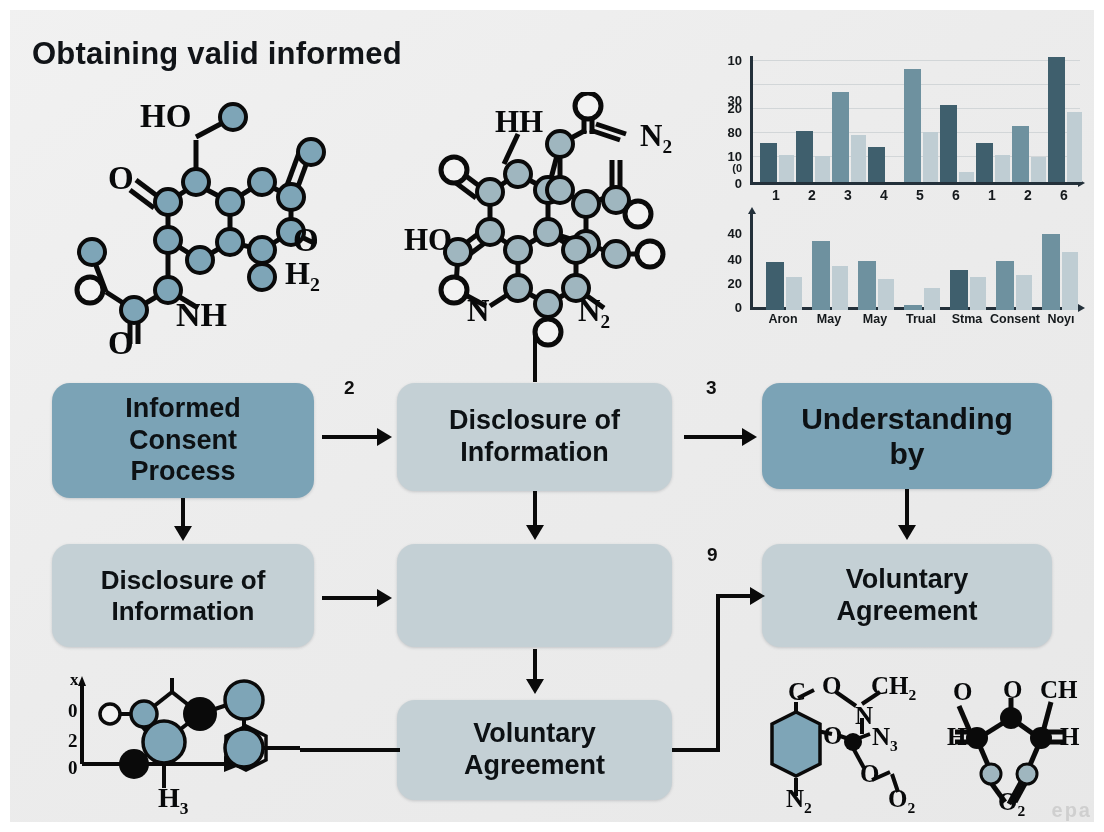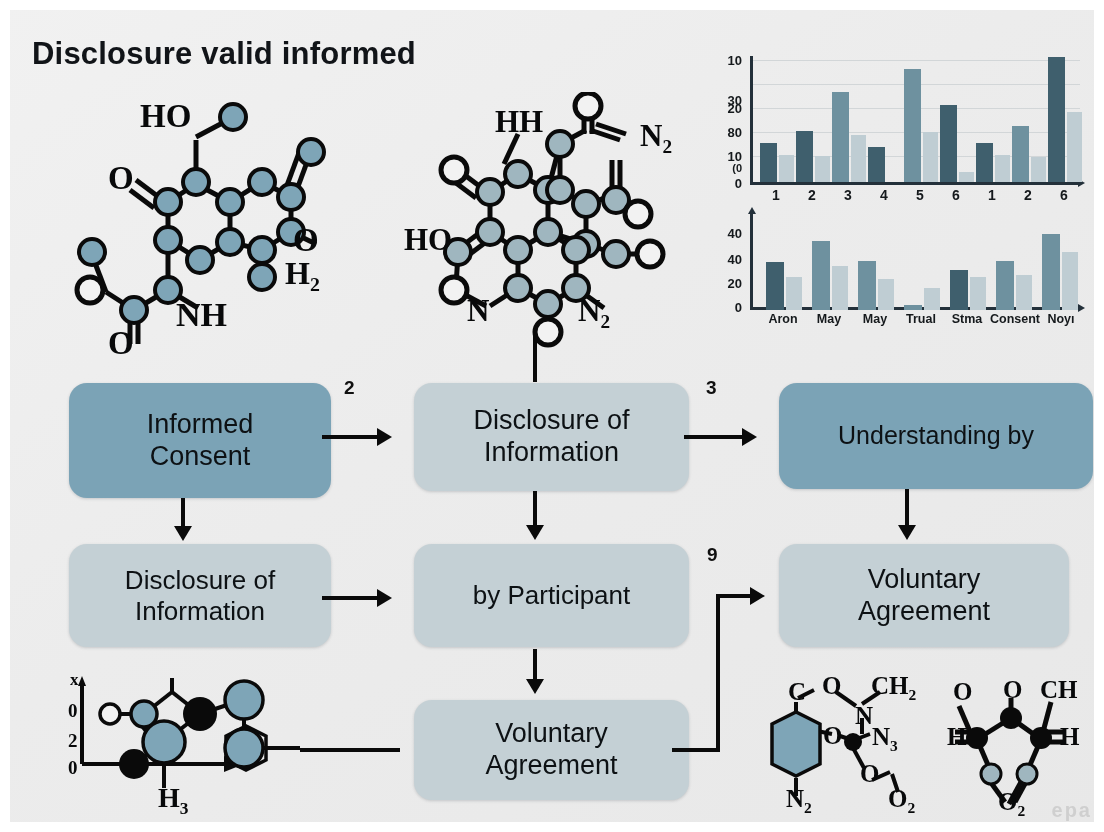--- a/index.html
+++ b/index.html
@@ -28,24 +28,23 @@
     font-family:"Liberation Sans", sans-serif;
   }
 
   
   .node{
     position:absolute;
     border-radius:18px;
     display:flex;align-items:center;justify-content:center;
     text-align:center;
     color:#0d1114;
-    font-weight:400;
+    font-weight:700;
     line-height:1.18;
     box-shadow:0 1px 3px rgba(60,70,78,.22);
-    margin-left:17px;
   }
   .node span{display:block;padding:0 10px;}
   .node.dark{background:#7ba3b6;}
   .node.light{background:#c4d0d5;}
 
   
   .hline{position:absolute;height:4px;background:#0a0a0a;}
   .vline{position:absolute;width:4px;background:#0a0a0a;}
   .arrow-r{
     position:absolute;width:0;height:0;
@@ -103,21 +102,21 @@
     position:absolute;right:12px;bottom:10px;
     font-size:20px;color:rgba(150,150,150,.30);font-weight:700;
     letter-spacing:2px;
   }
 </style>
 </head>
 <body>
 
 <div id="canvas"></div>
 
-<div id="title">Disclosure valid informed</div>
+<div id="title">Obtaining valid informed</div>
 
 <svg class="mol" style="left:48px;top:92px;" width="330" height="280" viewBox="0 0 330 280">
   <g stroke="#0a0a0a" stroke-width="5" fill="none">
     <line x1="148" y1="45" x2="182" y2="27"></line>
     <line x1="148" y1="48" x2="148" y2="88"></line>
     <line x1="148" y1="92" x2="182" y2="110"></line>
     <line x1="120" y1="110" x2="148" y2="92"></line>
     <line x1="120" y1="110" x2="120" y2="148"></line>
     <line x1="120" y1="148" x2="152" y2="168"></line>
     <line x1="152" y1="168" x2="182" y2="150"></line>
@@ -350,31 +349,32 @@
     <div class="xtick word" style="left:230px;top:108px;width:50px;">Stma</div>
     <div class="xtick word" style="left:274px;top:108px;width:58px;">Consent</div>
     <div class="xtick word" style="left:322px;top:108px;width:54px;">Noyı</div>
   </div>
 </div>
 
 <div class="node dark" style="left:52px;top:383px;width:262px;height:115px;font-size:27px;">
   <span>
     <span>Informed</span>
     <span>Consent</span>
+    <span>Process</span>
   </span>
 </div>
 
 <div class="node light" style="left:397px;top:383px;width:275px;height:108px;font-size:27px;">
   <span>
     <span>Disclosure of</span>
     <span>Information</span>
   </span>
 </div>
 
-<div class="node dark" style="left:762px;top:383px;width:314px;height:106px;font-size:25px;">
+<div class="node dark" style="left:762px;top:383px;width:290px;height:106px;font-size:30px;">
   <span>
     <span>Understanding by</span>
   </span>
 </div>
 
 <div class="hline" style="left:322px;top:435px;width:55px;"></div>
 <div class="arrow-r" style="left:377px;top:428px;"></div>
 <div class="edge-num" style="left:344px;top:377px;">2</div>
 
 <div class="hline" style="left:684px;top:435px;width:58px;"></div>
@@ -385,21 +385,20 @@
 
 <div class="node light" style="left:52px;top:544px;width:262px;height:103px;font-size:26px;">
   <span>
     <span>Disclosure of</span>
     <span>Information</span>
   </span>
 </div>
 
 <div class="node light" style="left:397px;top:544px;width:275px;height:103px;font-size:26px;">
   <span>
-    <span>by Participant</span>
   </span>
 </div>
 
 <div class="node light" style="left:762px;top:544px;width:290px;height:103px;font-size:27px;">
   <span>
     <span>Voluntary</span>
     <span>Agreement</span>
   </span>
 </div>
 

